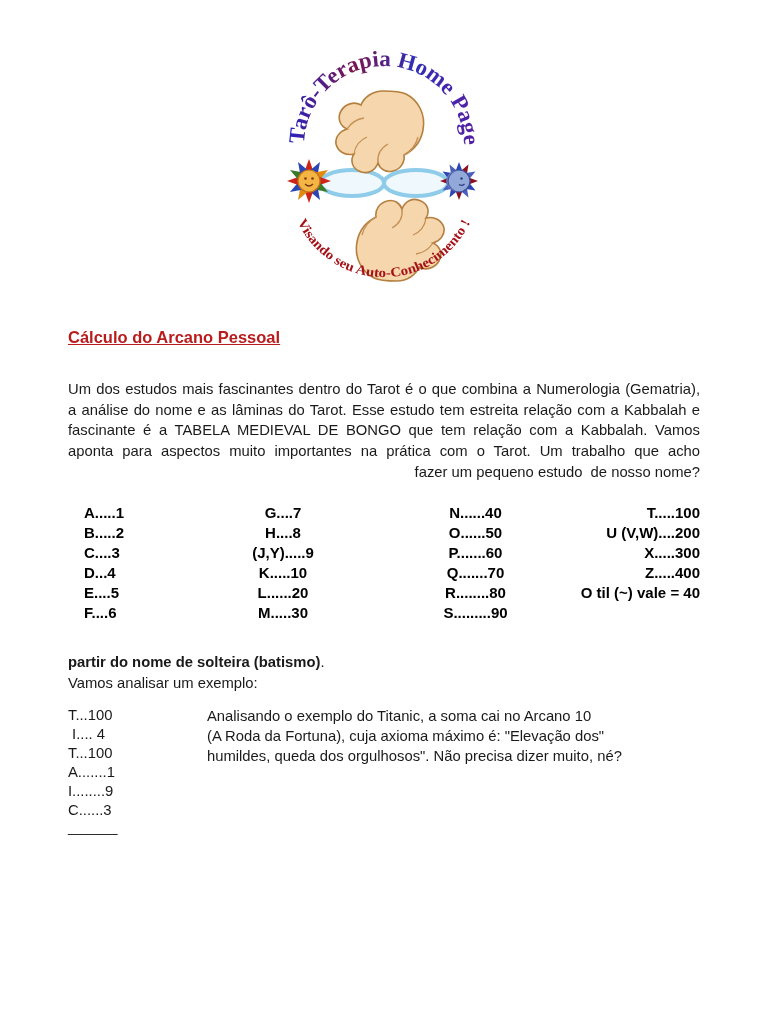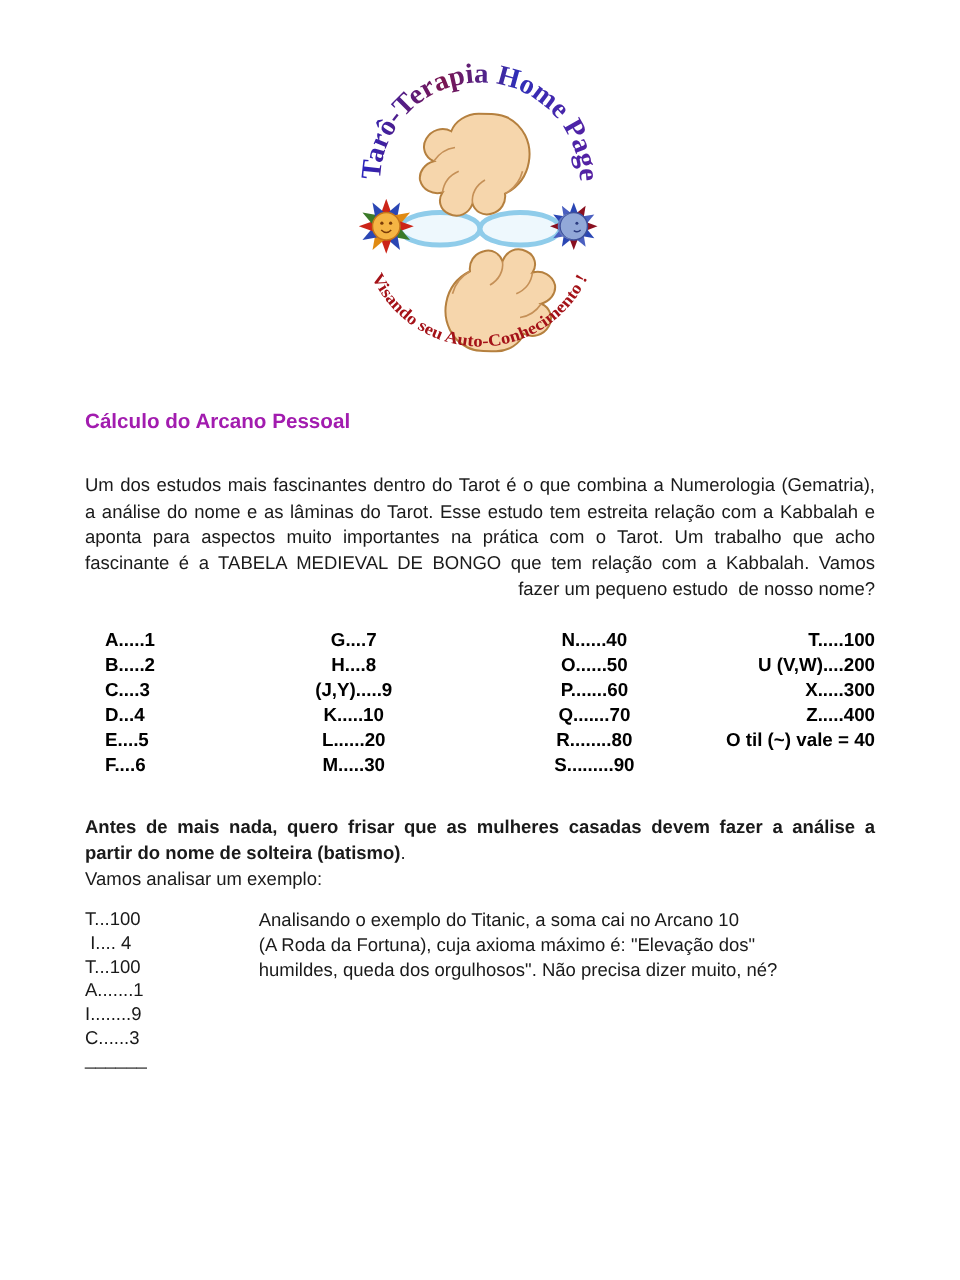--- a/index.html
+++ b/index.html
@@ -7,21 +7,21 @@
     position:relative; width:768px; height:1024px; margin:0 auto;
     background:#ffffff; overflow:hidden;
     font-family:"Liberation Sans","DejaVu Sans",sans-serif;
     color:#1a1a1a;
   }
   .logo { width:212px; margin:38px auto 0; }
   .logo svg { display:block; }
 
   .title {
     margin:36px 0 0 68px; font-size:16.5px; font-weight:bold;
-    line-height:22px; color:#a21caf; 
+    line-height:22px; color:#b91c1c; text-decoration:underline;
   }
 
   .para { margin:31px 68px 0; font-size:14.8px; line-height:20.7px; }
   .jline { text-align:justify; text-align-last:justify; }
   .lline { text-align:right; white-space:pre; }
 
   .gtable { margin:20px 68px 0; font-size:15px; font-weight:bold; color:#000; }
   .grow { position:relative; height:20px; }
   .gc { position:absolute; top:0; white-space:pre; line-height:20px; }
   .gc1 { left:16px; }
@@ -126,22 +126,22 @@
         <textPath href="#arcBot" xlink:href="#arcBot" startOffset="4" textLength="216" lengthAdjust="spacingAndGlyphs">Visando seu Auto-Conhecimento !</textPath>
       </text>
     </svg>
   </div>
 
   <div class="title">Cálculo do Arcano Pessoal</div>
 
   <div class="para">
     <div class="jline">Um dos estudos mais fascinantes dentro do Tarot é o que combina a Numerologia (Gematria),</div>
     <div class="jline">a análise do nome e as lâminas do Tarot. Esse estudo tem estreita relação com a Kabbalah e</div>
+    <div class="jline">fascinante é a TABELA MEDIEVAL DE BONGO que tem relação com a Kabbalah. Vamos</div>
     <div class="jline">aponta para aspectos muito importantes na prática com o Tarot. Um trabalho que acho</div>
-    <div class="jline">fascinante é a TABELA MEDIEVAL DE BONGO que tem relação com a Kabbalah. Vamos</div>
     <div class="lline">fazer um pequeno estudo  de nosso nome?</div>
   </div>
 
   <div class="gtable">
     <div class="grow">
       <span class="gc gc1">A.....1</span>
       <span class="gc gc2">G....7</span>
       <span class="gc gc3">N......40</span>
       <span class="gc gc4">T.....100</span>
     </div>
@@ -171,21 +171,20 @@
     </div>
     <div class="grow">
       <span class="gc gc1">F....6</span>
       <span class="gc gc2">M.....30</span>
       <span class="gc gc3">S.........90</span>
       <span class="gc gc4"></span>
     </div>
   </div>
 
   <div class="note">
-    <div class="jline bold">Antes de mais nada, quero frisar que as mulheres casadas devem fazer a análise a</div>
     <div><span class="bold">partir do nome de solteira (batismo)</span><span>.</span></div>
     <div>Vamos analisar um exemplo:</div>
   </div>
 
   <div class="example">
     <div class="ex-left">
       <div class="exl">T...100</div>
       <div class="exl"> I.... 4</div>
       <div class="exl">T...100</div>
       <div class="exl">A.......1</div>

